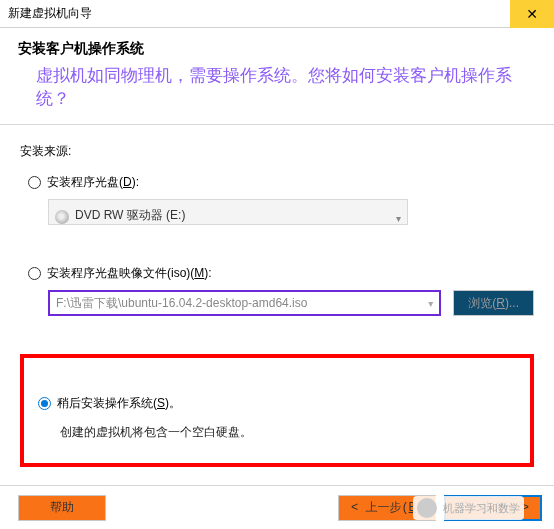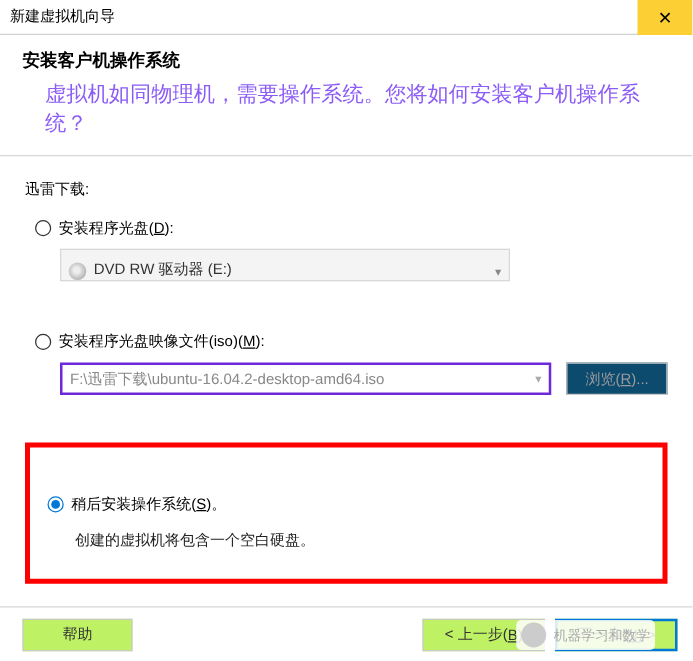--- a/index.html
+++ b/index.html
@@ -27,32 +27,32 @@
   
   .dropdown { margin: 6px 0 40px 28px; width: 360px; height: 26px; background: #f4f4f4; border: 1px solid #d8d8d8; display: flex; align-items: flex-end; padding: 0 6px; position: relative; }
   .dropdown .disk-icon { width: 14px; height: 14px; border-radius: 50%; background: radial-gradient(circle at 45% 45%, #eee 20%, #bbb 65%, #999); margin-right: 6px; flex-shrink: 0; }
   .dropdown-text { color: #333; flex: 1; }
   .dropdown-arrow { color: #888; font-size: 10px; }
   
   .input-row { margin: 6px 0 10px 28px; display: flex; gap: 12px; align-items: center; }
   .text-input { flex: 1; height: 26px; background: #fff; border: 2px solid #6d28d9; padding: 0 6px; color: #9a9a9a; font-size: 12px; display: flex; align-items: center; position: relative; }
   .text-input .dd-arrow { position: absolute; right: 6px; color: #aaa; font-size: 10px; }
   
-  .btn { height: 26px; padding: 0 14px; background: #bef264; border: 1px solid #c9c9c9; display: inline-flex; align-items: center; justify-content: center; cursor: pointer; color: #333; white-space: nowrap; }
+  .btn { height: 26px; padding: 0 14px; background: #f97316; border: 1px solid #c9c9c9; display: inline-flex; align-items: center; justify-content: center; cursor: pointer; color: #333; white-space: nowrap; }
   .btn.disabled { color: #9a9a9a; cursor: default; background: #0c4a6e; }
   
   .highlight-box { border: 4px solid #ff0000; margin: 38px 0 0 0; padding: 14px 14px 22px 14px; }
   .highlight-box .option-row { margin-left: 0; margin-bottom: 12px; margin-top: 23px; }
   .highlight-note { color: #222; margin-left: 22px; }
   
   .footer { position: absolute; bottom: 0; left: 0; right: 0; height: 44px; border-top: 1px solid #d8d8d8; display: flex; align-items: center; padding: 0 12px 0 18px; background: #fff; justify-content: space-between; }
   .footer-left { display: flex; }
   .footer-right { display: flex; gap: 8px; align-items: center; }
   .help-btn { width: 88px; }
-  .nav-btn { width: 98px; }
+  .nav-btn { width: 98px; font-family: Liberation Mono, monospace; }
   .next-btn { border: 2px solid #0078d7; }
   
   .watermark { position: absolute; right: 30px; bottom: 9px; display: flex; align-items: center; gap: 6px; font-size: 11px; color: #aaa; background: rgba(255,255,255,0.85); padding: 2px 4px; border-radius: 4px; pointer-events: none; justify-content: center; }
   .wm-avatar { width: 20px; height: 20px; border-radius: 50%; background: #ccc; }
 </style>
 </head>
 <body>
 
 <div class="titlebar">
   <span class="titlebar-text">新建虚拟机向导</span>
@@ -60,21 +60,21 @@
     <span class="close-x">✕</span>
   </div>
 </div>
 
 <div class="header-section">
   <div class="header-title">安装客户机操作系统</div>
   <div class="header-subtitle">虚拟机如同物理机，需要操作系统。您将如何安装客户机操作系统？</div>
 </div>
 
 <div class="content">
-  <div class="source-label">迅雷下载:</div>
+  <div class="source-label">安装来源:</div>
 
   <div class="option-row">
     <span class="radio"></span>
     <span class="option-label">
       <span>安装程序光盘(</span><span class="mn">D</span><span>):</span>
     </span>
   </div>
   <div class="dropdown">
     <span class="disk-icon"></span>
     <span class="dropdown-text">DVD RW 驱动器 (E:)</span>

